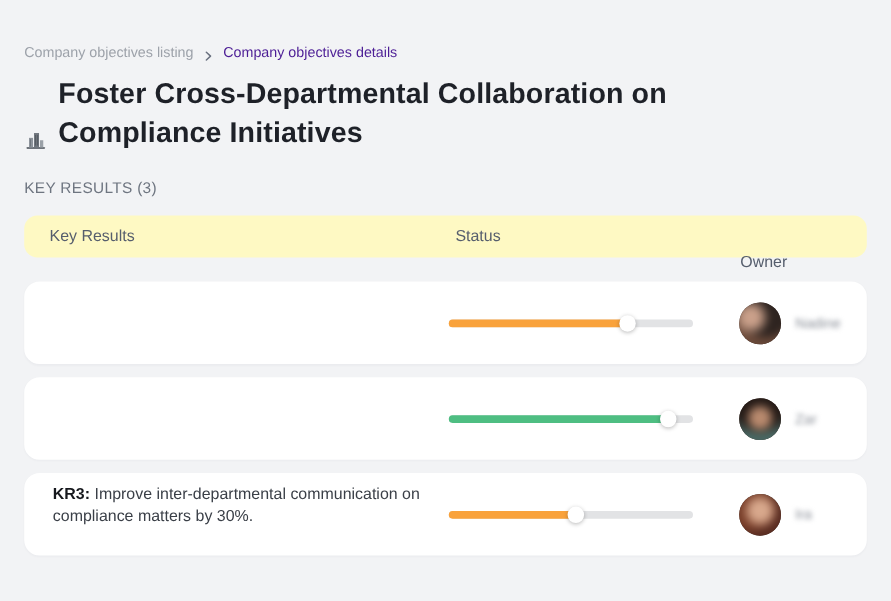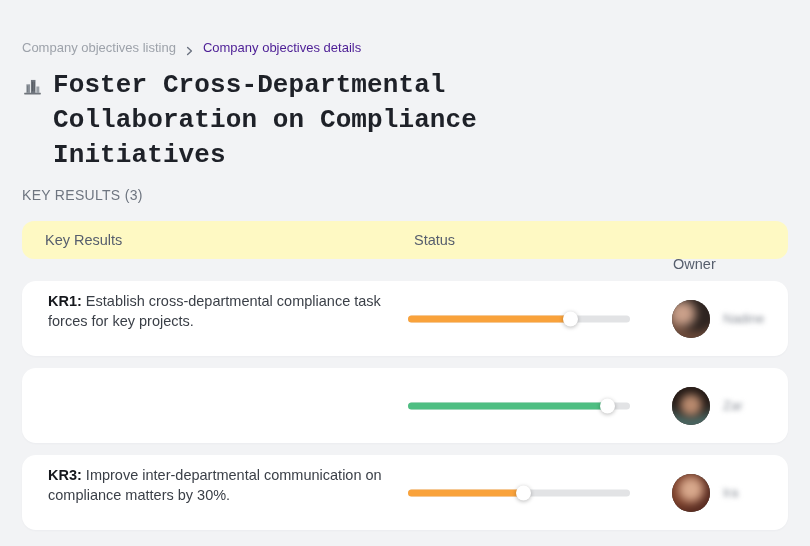--- a/index.html
+++ b/index.html
@@ -12,29 +12,29 @@
   }
   .page { padding: 40px 22px 0; width: 810px; }
 
   
   .breadcrumb { display: flex; align-items: flex-end; gap: 9px; font-size: 13px; line-height: 16px; }
   .crumb-muted { color: #9DA2AA; cursor: pointer; }
   .crumb-sep { display: inline-flex; align-items: center; margin-top: 1px; }
   .crumb-current { color: #4c1d95; font-weight: 500; }
 
   
-  .title-row { display: flex; align-items: flex-start; margin-top: 12px; font-family: Liberation Mono, monospace; }
+  .title-row { display: flex; align-items: flex-end; margin-top: 12px; }
   .title-icon { flex: 0 0 auto; width: 21px; height: 21px; margin-top: 8px; margin-right: 10px; }
   h1.objective-title {
     font-size: 26px; line-height: 35px; font-weight: 700; color: #1E2128;
     max-width: 610px; letter-spacing: 0.1px;
   }
 
   
-  .section-label { margin-top: 14px; font-size: 14px; color: #6E7580; letter-spacing: 0.3px; }
+  .section-label { margin-top: 24px; font-size: 14px; color: #6E7580; letter-spacing: 0.3px; }
 
   
   .table-head {
     position: relative; margin-top: 18px; height: 38px; width: 766px;
     background: #fef9c3; border-radius: 12px;
   }
   .table-head span { position: absolute; top: 50%; transform: translateY(-50%); font-size: 14.5px; color: #565E6D; }
   .th-kr { left: 23px; }
   .th-status { left: 392px; }
   .th-owner { left: 651px; margin-top: 24px; }
@@ -103,23 +103,20 @@
   <div class="section-label">KEY RESULTS (3)</div>
 
   <div class="table-head">
     <span class="th-kr">Key Results</span>
     <span class="th-status">Status</span>
     <span class="th-owner">Owner</span>
   </div>
 
   <div class="kr-list">
   <div class="kr-card">
-    <div class="kr-text-block">
-      <span class="kr-label">KR1:</span><span class="kr-text"> Establish cross-departmental compliance task forces for key projects.</span>
-    </div>
     <div class="progress">
       <div class="progress-fill" style="width: 73%; background: rgb(249, 162, 59);"></div>
       <div class="progress-thumb" style="left: calc(73% - 7.5px);"></div>
     </div>
     <div class="owner-cell">
       <div class="avatar">
         <div class="avatar-blur" style="background: radial-gradient(circle at 32% 38%, rgb(202, 160, 138) 0px, rgb(202, 160, 138) 16%, rgba(0, 0, 0, 0) 42%), radial-gradient(circle at 62% 28%, rgb(46, 36, 32) 0px, rgb(46, 36, 32) 42%, rgba(0, 0, 0, 0) 62%), radial-gradient(circle at 50% 82%, rgb(107, 74, 58) 0px, rgb(107, 74, 58) 50%, rgb(58, 44, 38) 100%);"></div>
       </div>
       <span class="owner-name">Nadine</span>
     </div>

